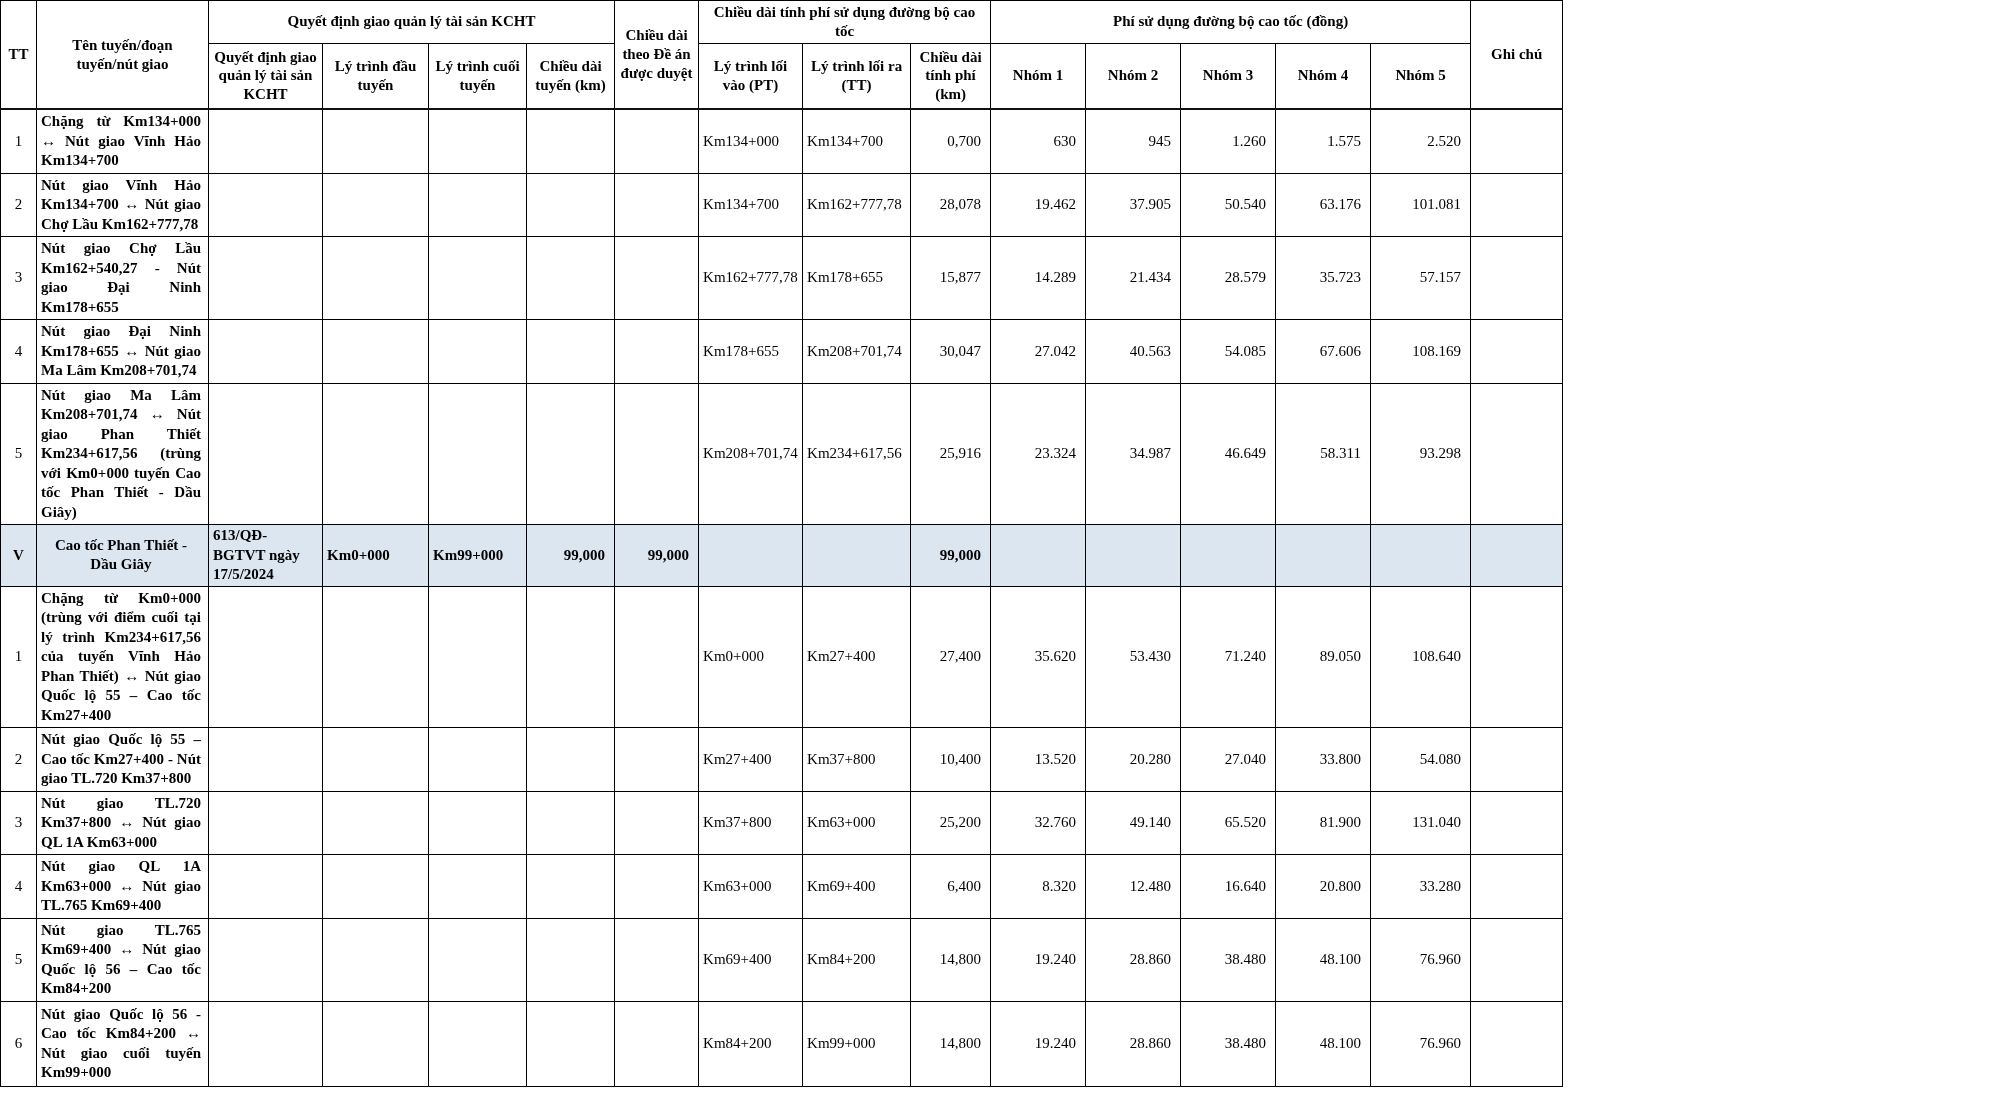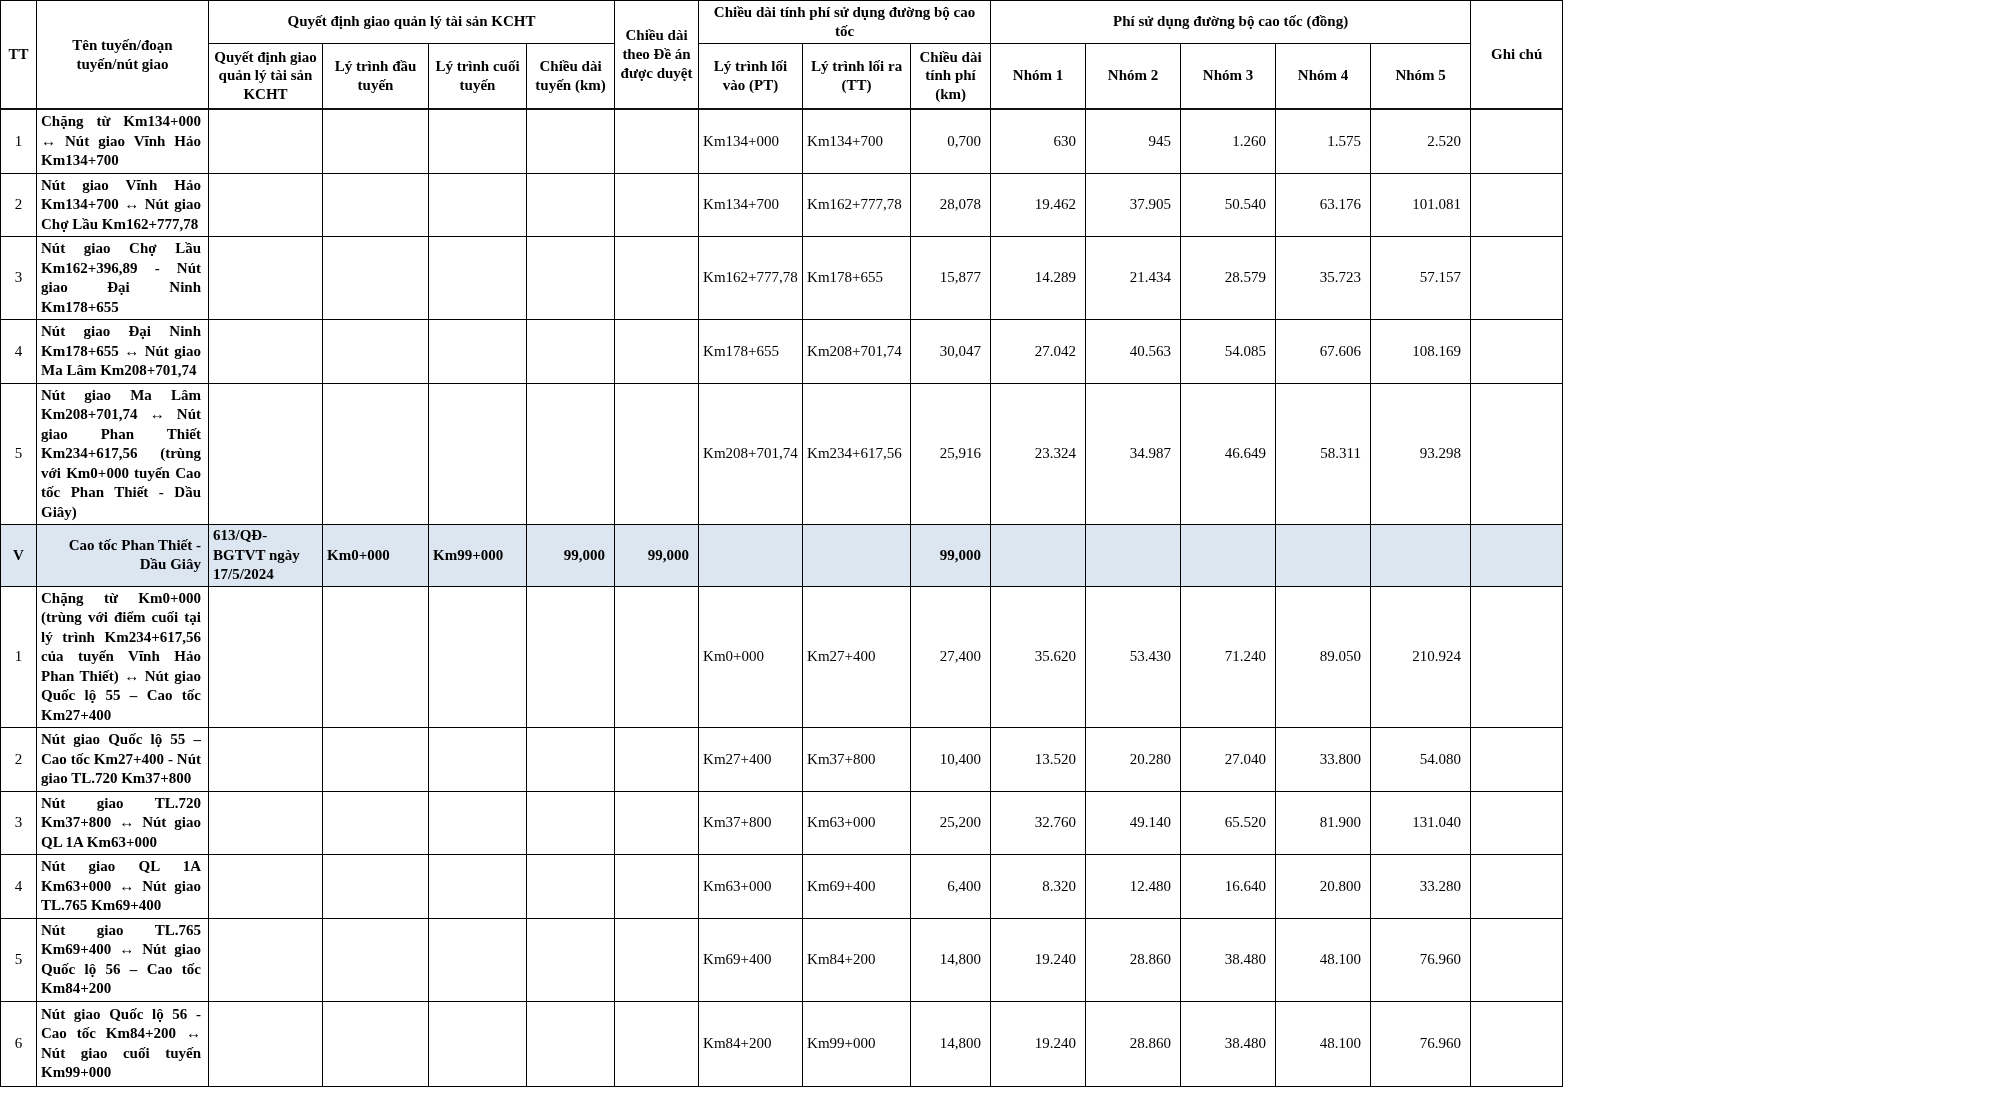--- a/index.html
+++ b/index.html
@@ -22,21 +22,21 @@
     font-size:15px;line-height:1.3;vertical-align:middle;padding:1px 4px;
   }
   tbody tr:first-child td{border-top:2.5px solid #111;}
   .c-tt{text-align:center;}
   .c-name{text-align:justify;padding:2px 7px 2px 4px;font-weight:bold;}
   .c-qd{font-weight:inherit;}
   .c-km{}
   .c-num{text-align:right;padding-right:9px;}
   .c-note{text-align:center;}
   .row-hl{background:#dce6f1;font-weight:bold;}
-  .row-hl .c-name{text-align:right;}
+  .row-hl .c-name{text-align:center;}
 </style>
 </head>
 <body>
 
 <table>
   <colgroup>
     <col style="width:36px">
       <col style="width:172px">
       <col style="width:114px">
     <col style="width:106px">
@@ -110,21 +110,21 @@
         <td class="c-num">28,078</td>
         <td class="c-num">19.462</td>
         <td class="c-num">37.905</td>
         <td class="c-num">50.540</td>
         <td class="c-num">63.176</td>
         <td class="c-num">101.081</td>
         <td class="c-note"></td>
       </tr>
       <tr style="height: 53px;">
         <td class="c-tt">3</td>
-        <td class="c-name">Nút giao Chợ Lầu Km162+396,89 - Nút giao Đại Ninh Km178+655</td>
+        <td class="c-name">Nút giao Chợ Lầu Km162+540,27 - Nút giao Đại Ninh Km178+655</td>
         <td class="c-qd"></td>
         <td class="c-km"></td>
         <td class="c-km"></td>
         <td class="c-num"></td>
         <td class="c-num"></td>
         <td class="c-km">Km162+777,78</td>
         <td class="c-km">Km178+655</td>
         <td class="c-num">15,877</td>
         <td class="c-num">14.289</td>
         <td class="c-num">21.434</td>
@@ -195,21 +195,21 @@
         <td class="c-km"></td>
         <td class="c-num"></td>
         <td class="c-num"></td>
         <td class="c-km">Km0+000</td>
         <td class="c-km">Km27+400</td>
         <td class="c-num">27,400</td>
         <td class="c-num">35.620</td>
         <td class="c-num">53.430</td>
         <td class="c-num">71.240</td>
         <td class="c-num">89.050</td>
-        <td class="c-num">210.924</td>
+        <td class="c-num">108.640</td>
         <td class="c-note"></td>
       </tr>
       <tr style="height: 62px;">
         <td class="c-tt">2</td>
         <td class="c-name">Nút giao Quốc lộ 55 – Cao tốc Km27+400 - Nút giao TL.720 Km37+800</td>
         <td class="c-qd"></td>
         <td class="c-km"></td>
         <td class="c-km"></td>
         <td class="c-num"></td>
         <td class="c-num"></td>

